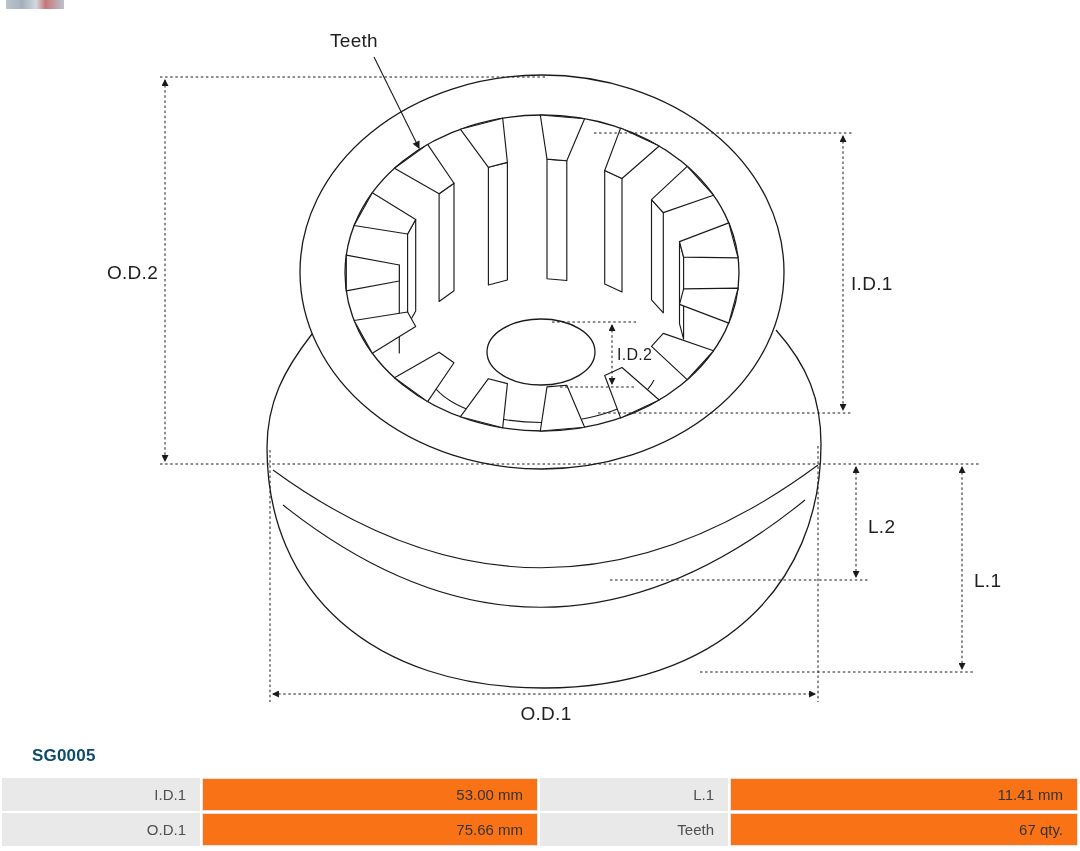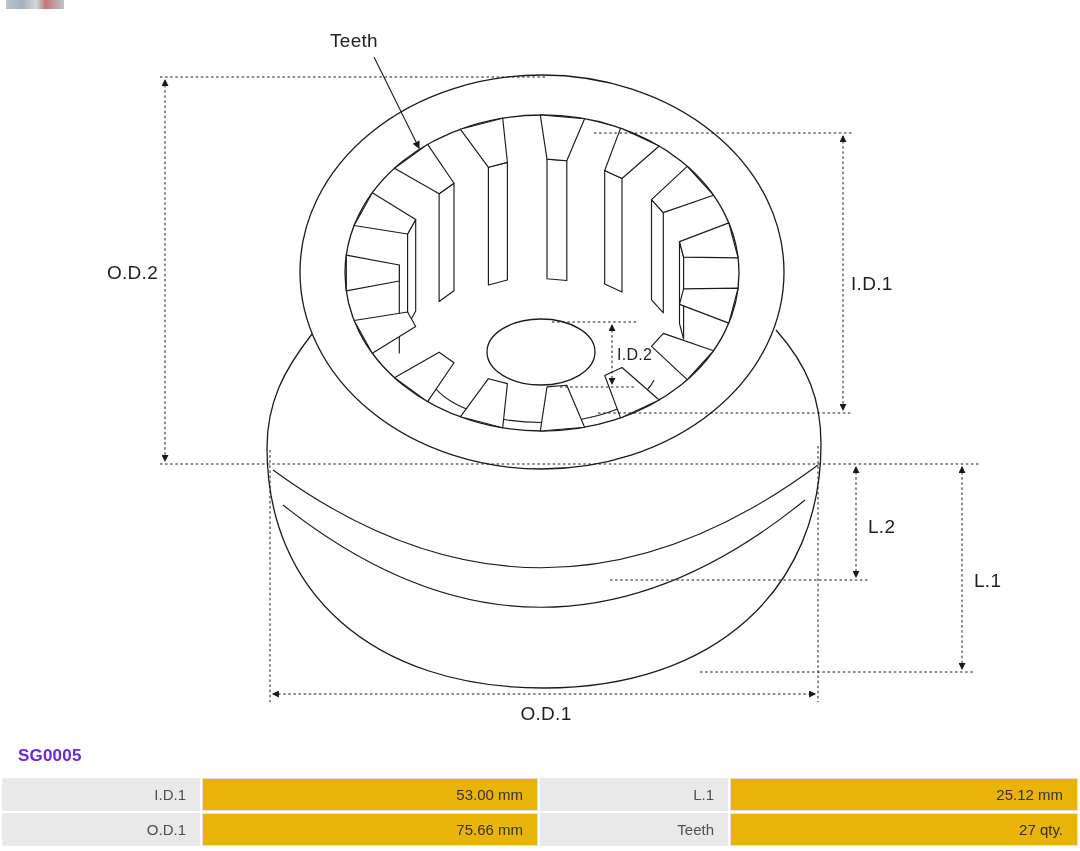--- a/index.html
+++ b/index.html
@@ -16,34 +16,34 @@
 
   .outline  { stroke:#1a1a1a; stroke-width:1.3; fill:#fff; }
   .contour  { stroke:#1a1a1a; stroke-width:1.1; fill:none; }
   .solid    { stroke:#1a1a1a; stroke-width:1.1; fill:none; }
   .dim      { stroke:#1a1a1a; stroke-width:1; fill:none; stroke-dasharray:2.5 2.6; }
   .tooth    { fill:#fff; stroke:#1a1a1a; stroke-width:1.15; stroke-linejoin:round; }
   .dim-label { font-family:"Liberation Sans", sans-serif; font-size:19px; fill:#1f1f1f; letter-spacing:.3px; }
   .dim-label.small { font-size:16px; }
 
   .product-code {
-    position:absolute; left:18px; top:746px;
-    font-size:17px; font-weight:700; color:#6d28d9; letter-spacing:.2px;
+    position:absolute; left:32px; top:746px;
+    font-size:17px; font-weight:700; color:#0c4a6e; letter-spacing:.2px;
   }
 
   .spec-table {
     position:absolute; top:776px; left:0; width:1080px;
     border-collapse:separate; border-spacing:2px; table-layout:fixed;
   }
   .spec-table td {
     font-size:15px; text-align:right; vertical-align:middle;
     padding:7px 14px 7px 8px; height:32px; white-space:nowrap;
   }
   .spec-table td.lbl { background:#e9e9e9; color:#4f4f4f; }
-  .spec-table td.val { background:#eab308; border:1px solid #e0e0e0; color:#343434; }
+  .spec-table td.val { background:#f97316; border:1px solid #e0e0e0; color:#343434; }
 </style>
 </head>
 <body>
 
 <div class="page">
 
   <div class="logo-fragment"></div>
 
   <svg id="diagram" width="1080" height="740" viewBox="0 0 1080 740">
     <defs>
@@ -136,24 +136,24 @@
       <col style="width:198px">
         <col style="width:336px">
         <col style="width:188px">
         <col style="width:348px">
     </colgroup>
     <tbody>
       <tr>
         <td class="lbl">I.D.1</td>
         <td class="val">53.00 mm</td>
         <td class="lbl">L.1</td>
-        <td class="val">25.12 mm</td>
+        <td class="val">11.41 mm</td>
       </tr>
       <tr>
         <td class="lbl">O.D.1</td>
         <td class="val">75.66 mm</td>
         <td class="lbl">Teeth</td>
-        <td class="val">27 qty.</td>
+        <td class="val">67 qty.</td>
       </tr>
     </tbody>
   </table>
 
 </div>
 
 </body></html>

